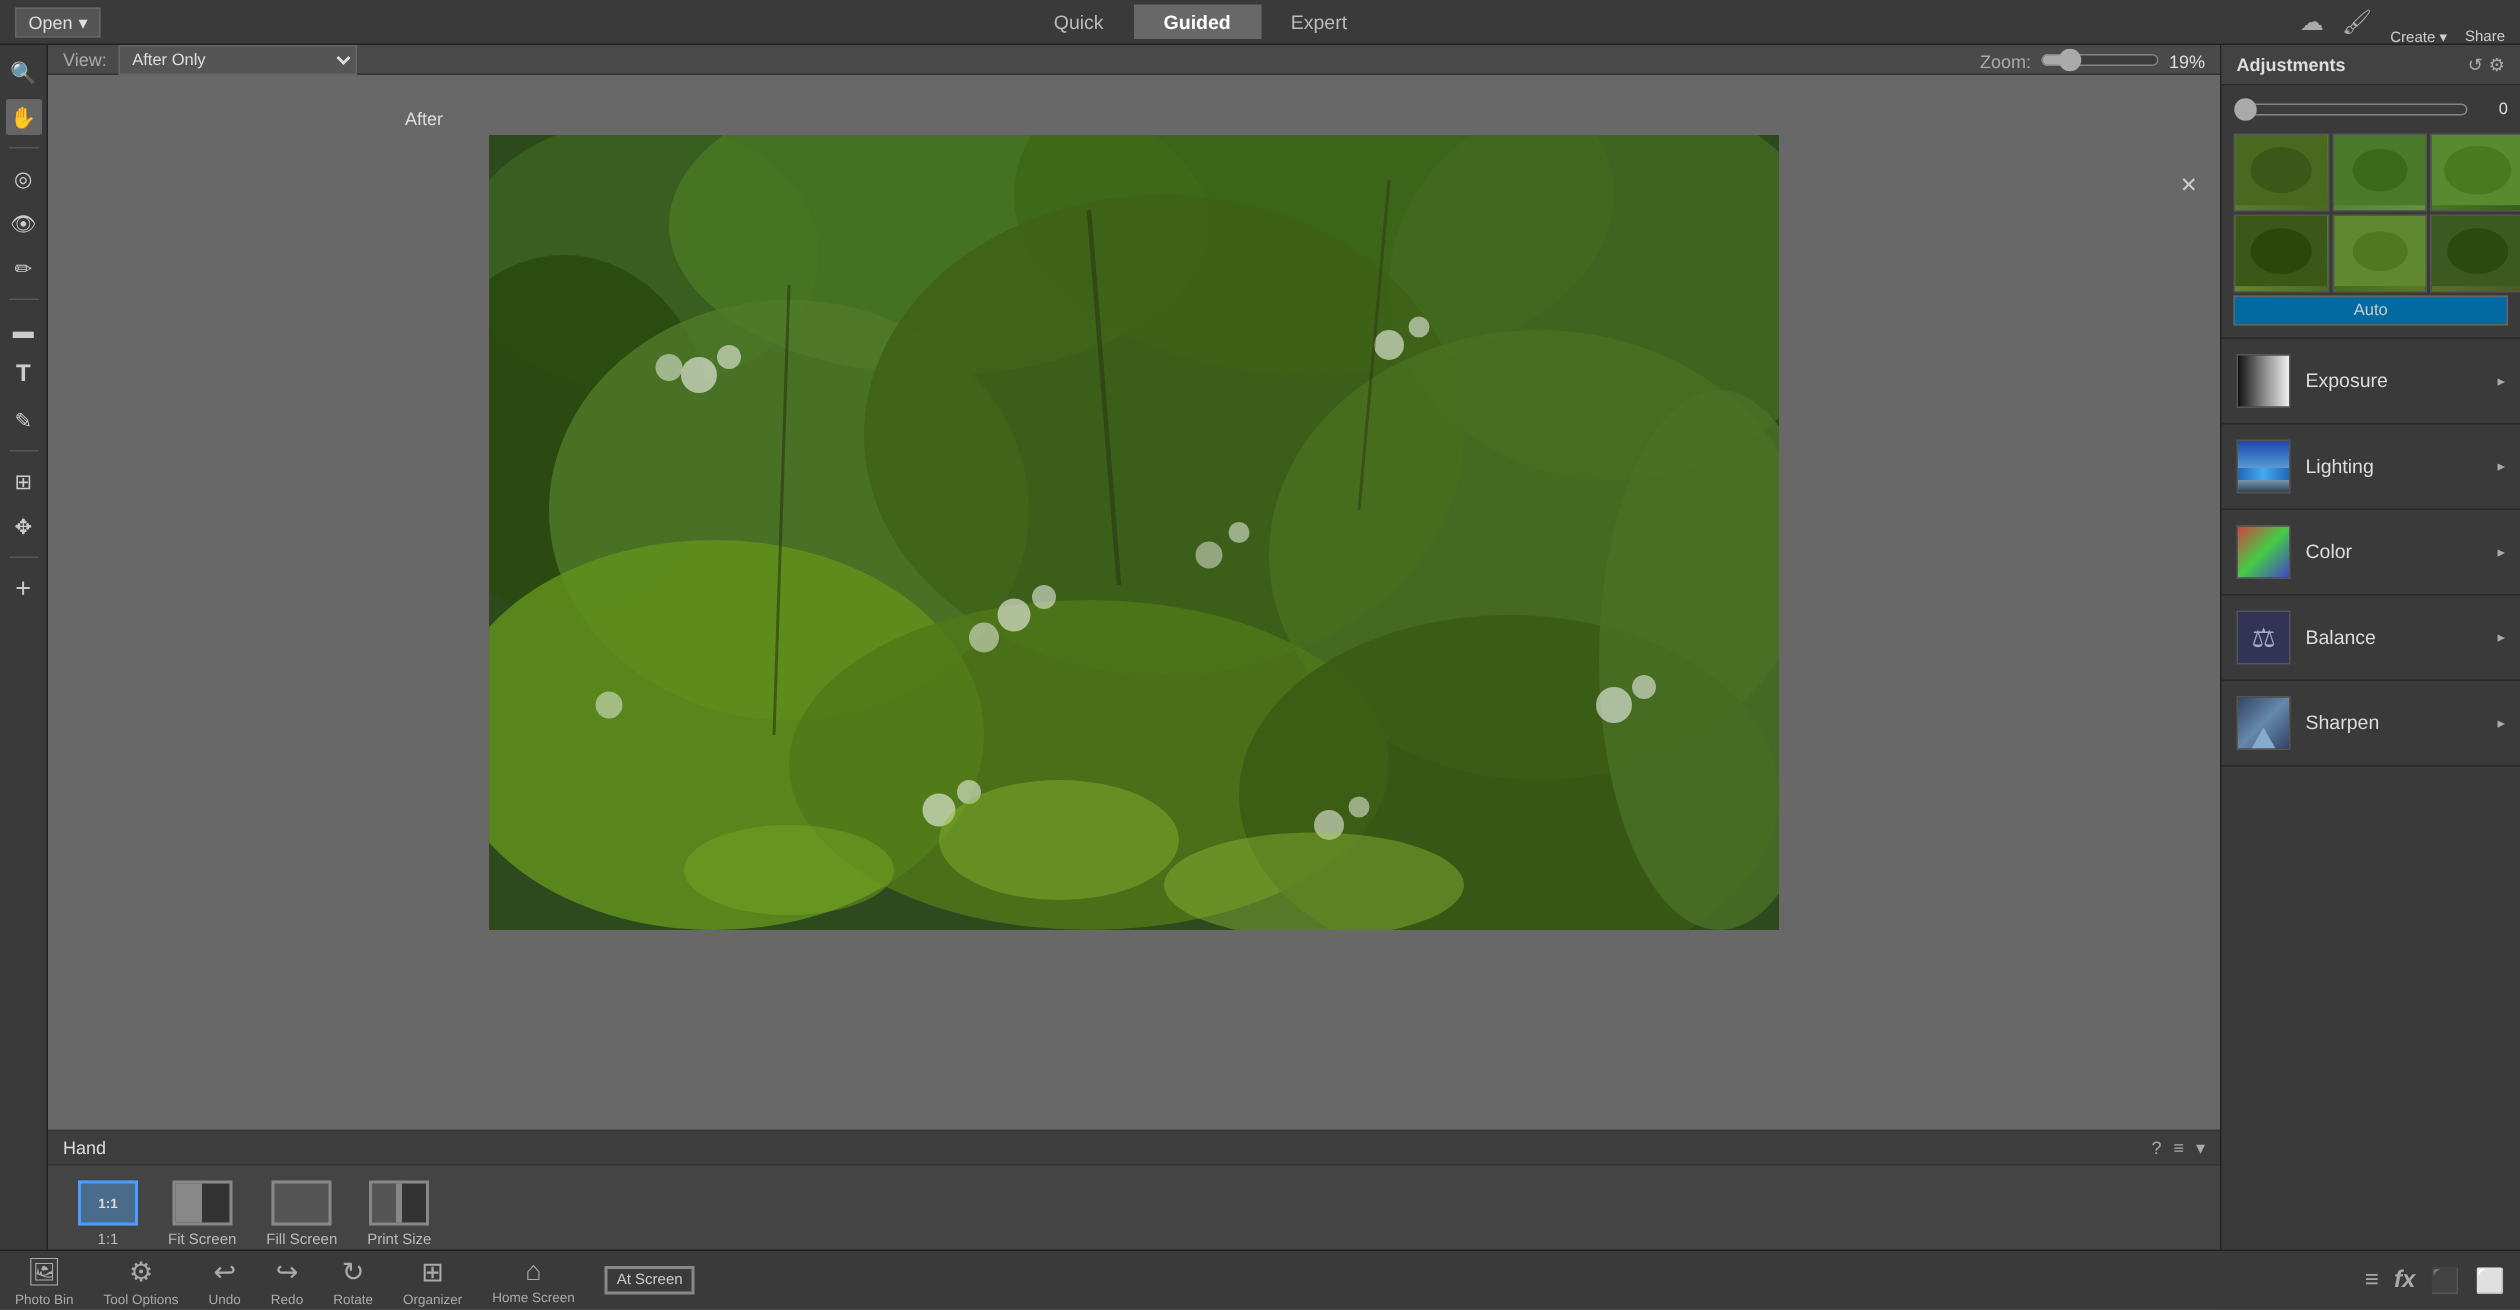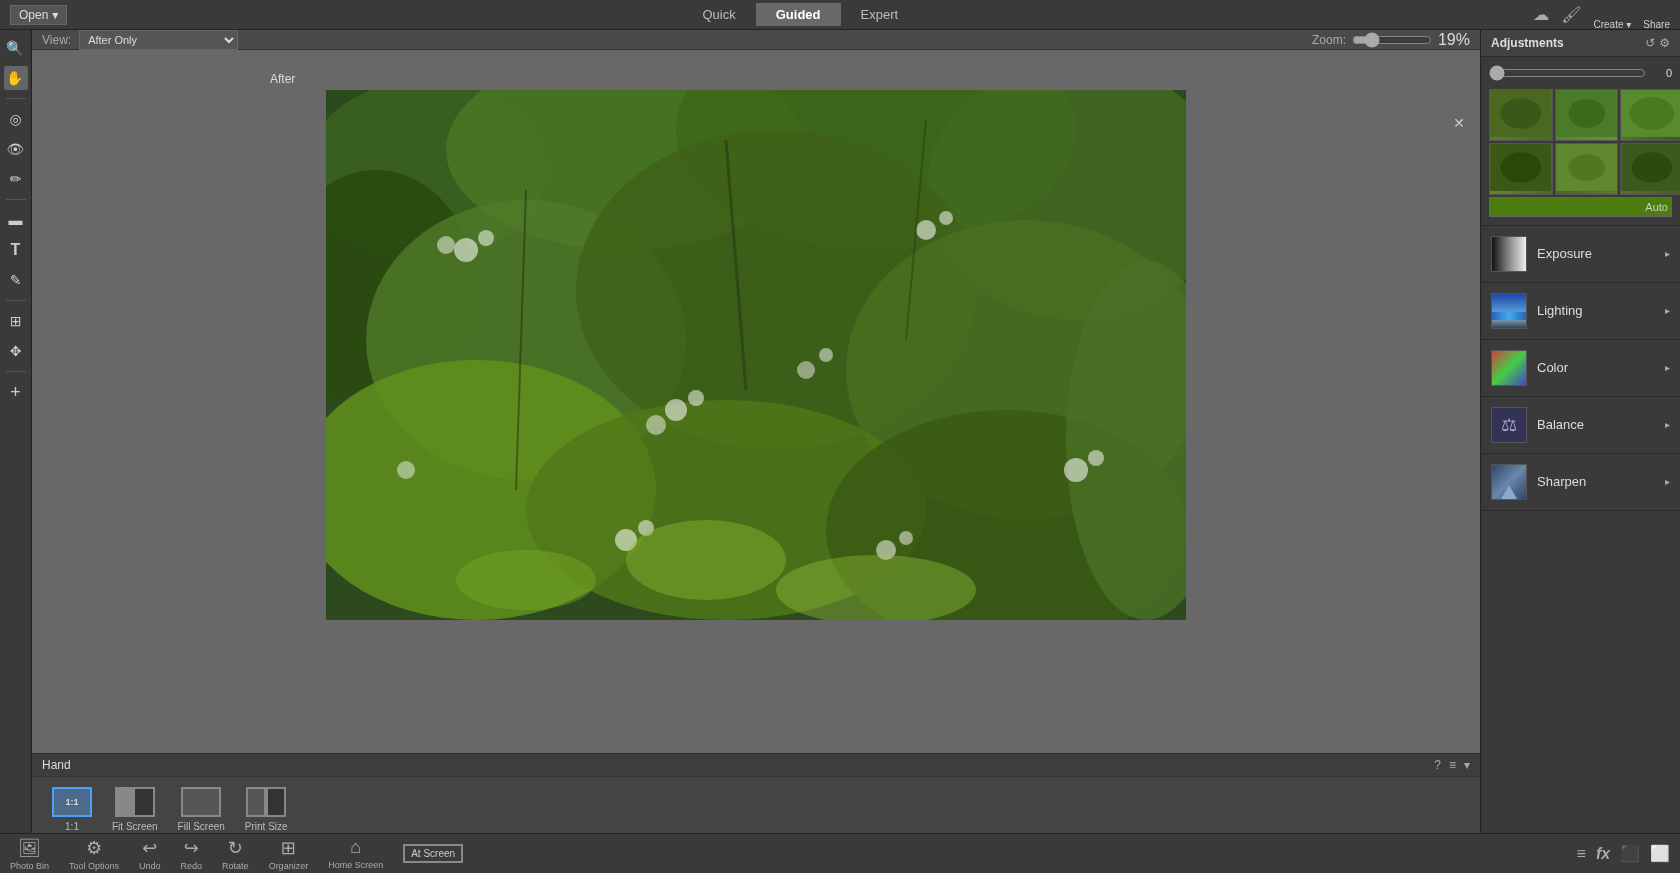--- a/index.html
+++ b/index.html
@@ -53,24 +53,24 @@
       display: flex; align-items: center; justify-content: space-between;
       background: #4a4a4a; height: 20px; padding: 0 10px;
       border-bottom: 1px solid #333;
     }
     #view-bar-left { display: flex; align-items: center; gap: 8px; }
     #view-label { color: #aaa; font-size: 12px; }
     #view-select {
       background: #555; color: #ddd; border: 1px solid #666;
       padding: 2px 4px; font-size: 11px; cursor: pointer;
     }
-    #zoom-area { display: flex; align-items: center; gap: 6px; }
+    #zoom-area { display: flex; align-items: flex-end; gap: 6px; }
     #zoom-label { color: #aaa; font-size: 12px; }
     #zoom-slider { width: 80px; accent-color: #aaa; }
-    #zoom-percent { color: #ddd; font-size: 16px; }
+    #zoom-percent { color: #ddd; font-size: 12px; }
 
     
     #canvas-area {
       flex: 1; background: #686868; overflow: hidden; position: relative;
       display: flex; align-items: flex-start; justify-content: center; padding: 20px;
     }
     #after-label {
       position: absolute; top: 22px; left: 238px; color: #ddd; font-size: 12px; z-index: 2;
     }
     #close-btn {
@@ -168,22 +168,22 @@
       background: linear-gradient(135deg, #3a5a20, #5a8030);
       cursor: pointer; border: 1px solid #555;
     }
     .thumb.t1 { background: linear-gradient(135deg, #6a8a3a, #4a6820); }
     .thumb.t2 { background: linear-gradient(135deg, #4a7a2a, #6a9040); }
     .thumb.t3 { background: linear-gradient(135deg, #5a8a30, #3a5a18); }
     .thumb.t4 { background: linear-gradient(135deg, #7a9a40, #4a6a20); }
     .thumb.t5 { background: linear-gradient(135deg, #3a5a18, #5a7a28); }
     .thumb.t6 { background: linear-gradient(135deg, #6a8030, #4a5a20); }
     #auto-btn {
-      width: 100%; padding: 3px; background: #4d7c0f; color: #ccc;
-      border: 1px solid #666; cursor: pointer; font-size: 11px; text-align: right;
+      width: 100%; padding: 3px; background: #0369a1; color: #ccc;
+      border: 1px solid #666; cursor: pointer; font-size: 11px;
     }
 
     
     .adj-item {
       display: flex; align-items: center; gap: 10px; padding: 10px 10px;
       border-bottom: 1px solid #2a2a2a; cursor: pointer;
     }
     .adj-item-icon {
       width: 36px; height: 36px; flex-shrink: 0;
       display: flex; align-items: center; justify-content: center;

